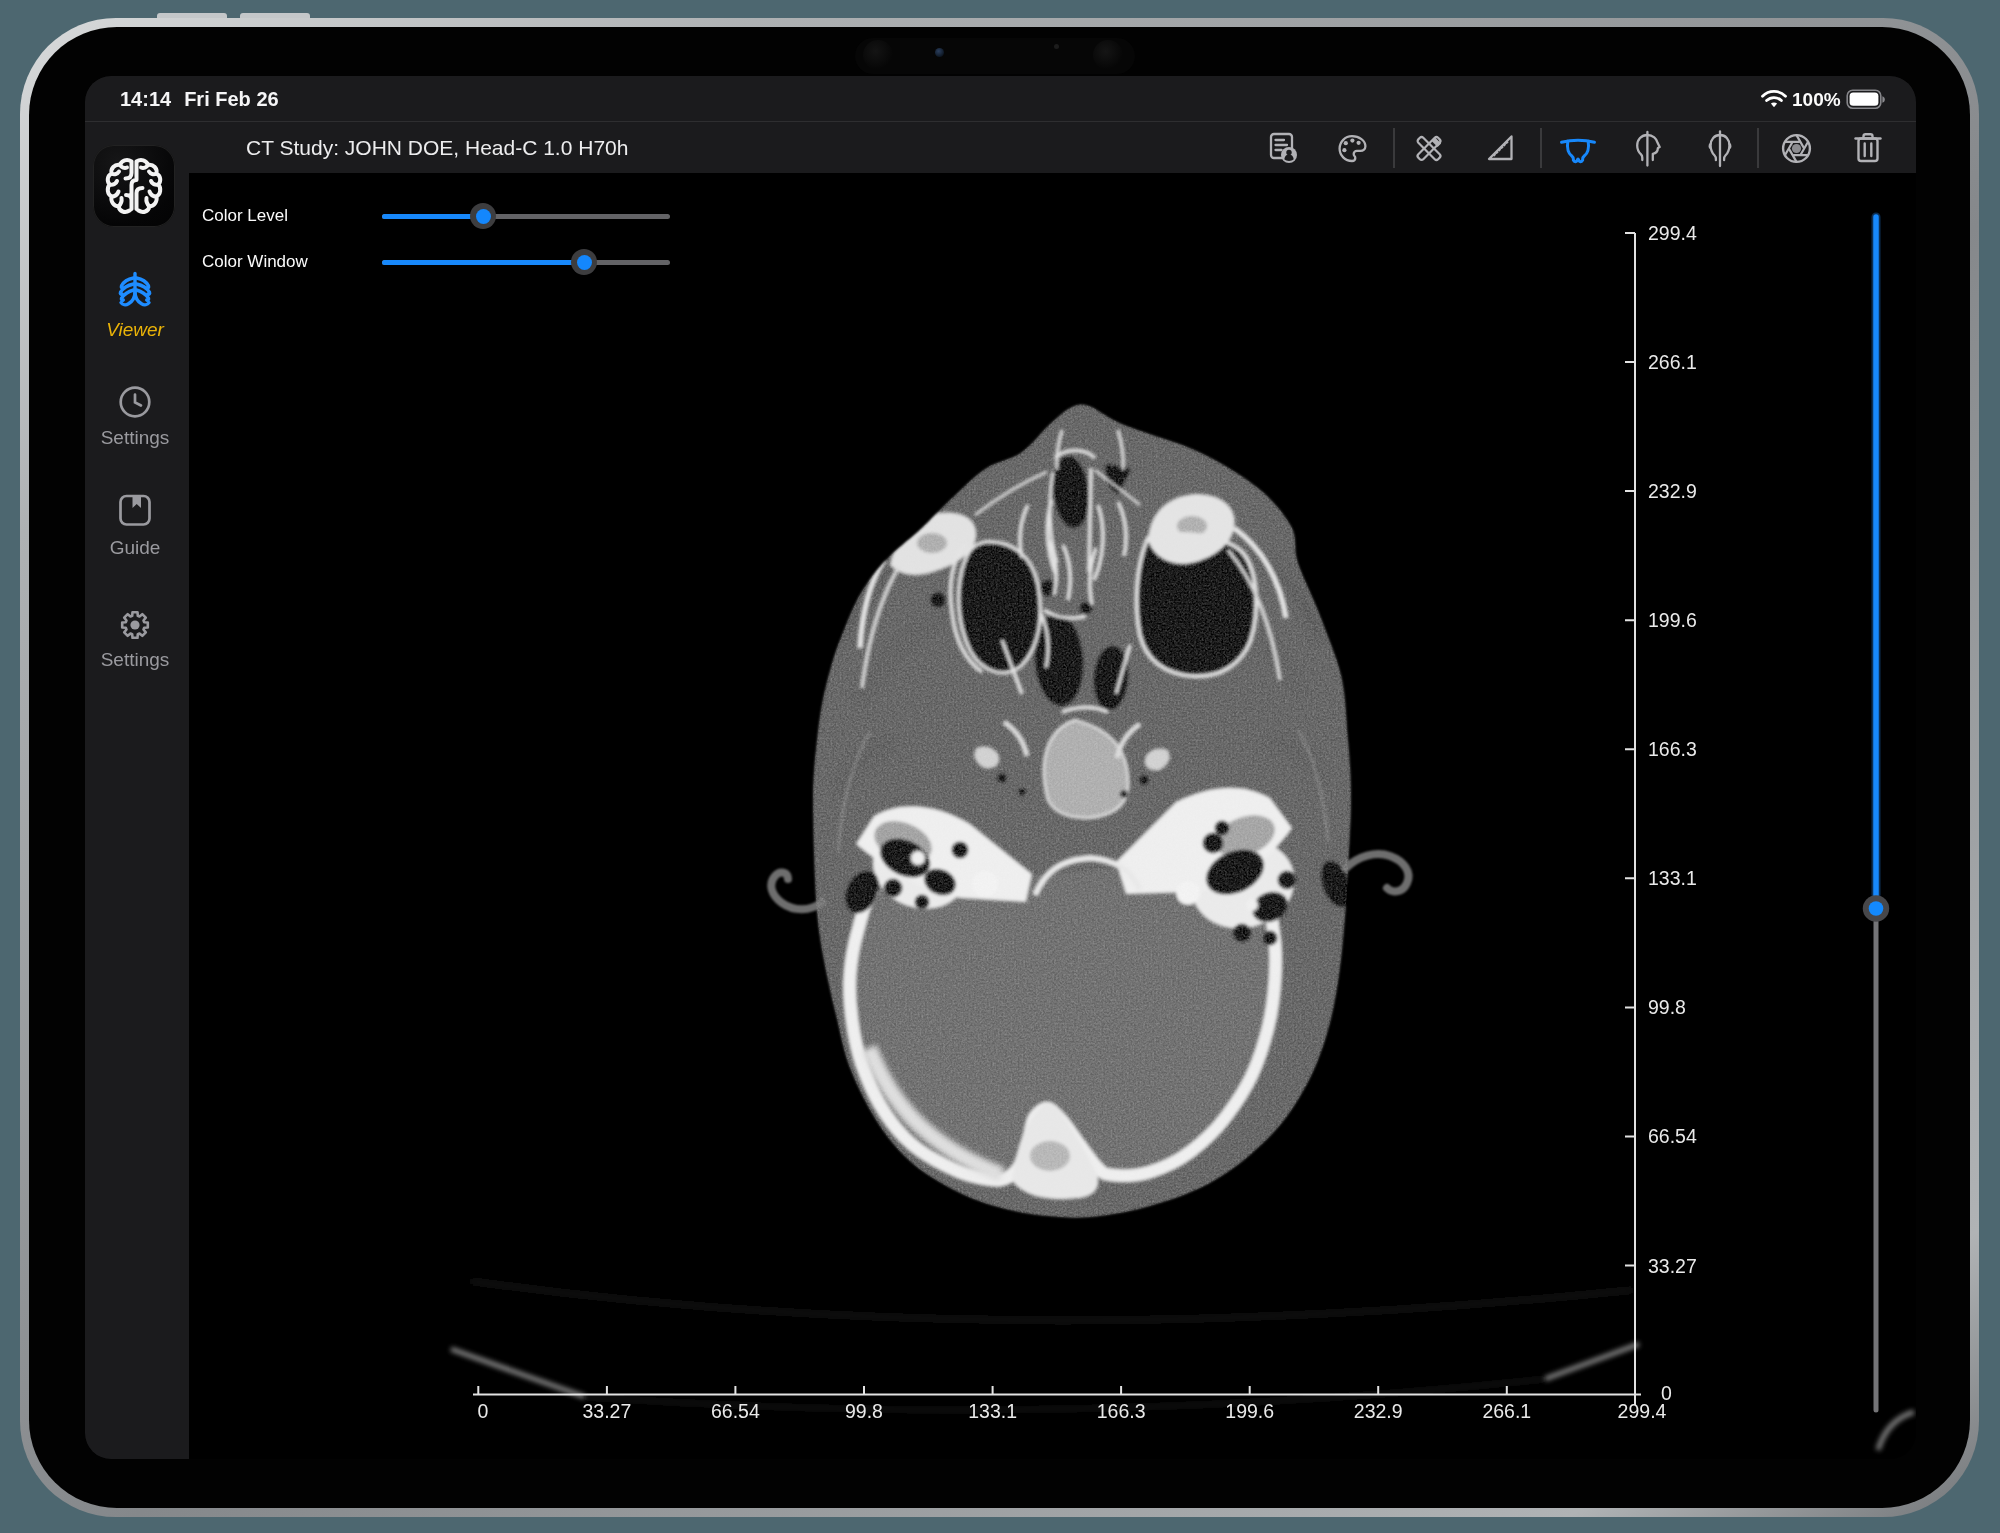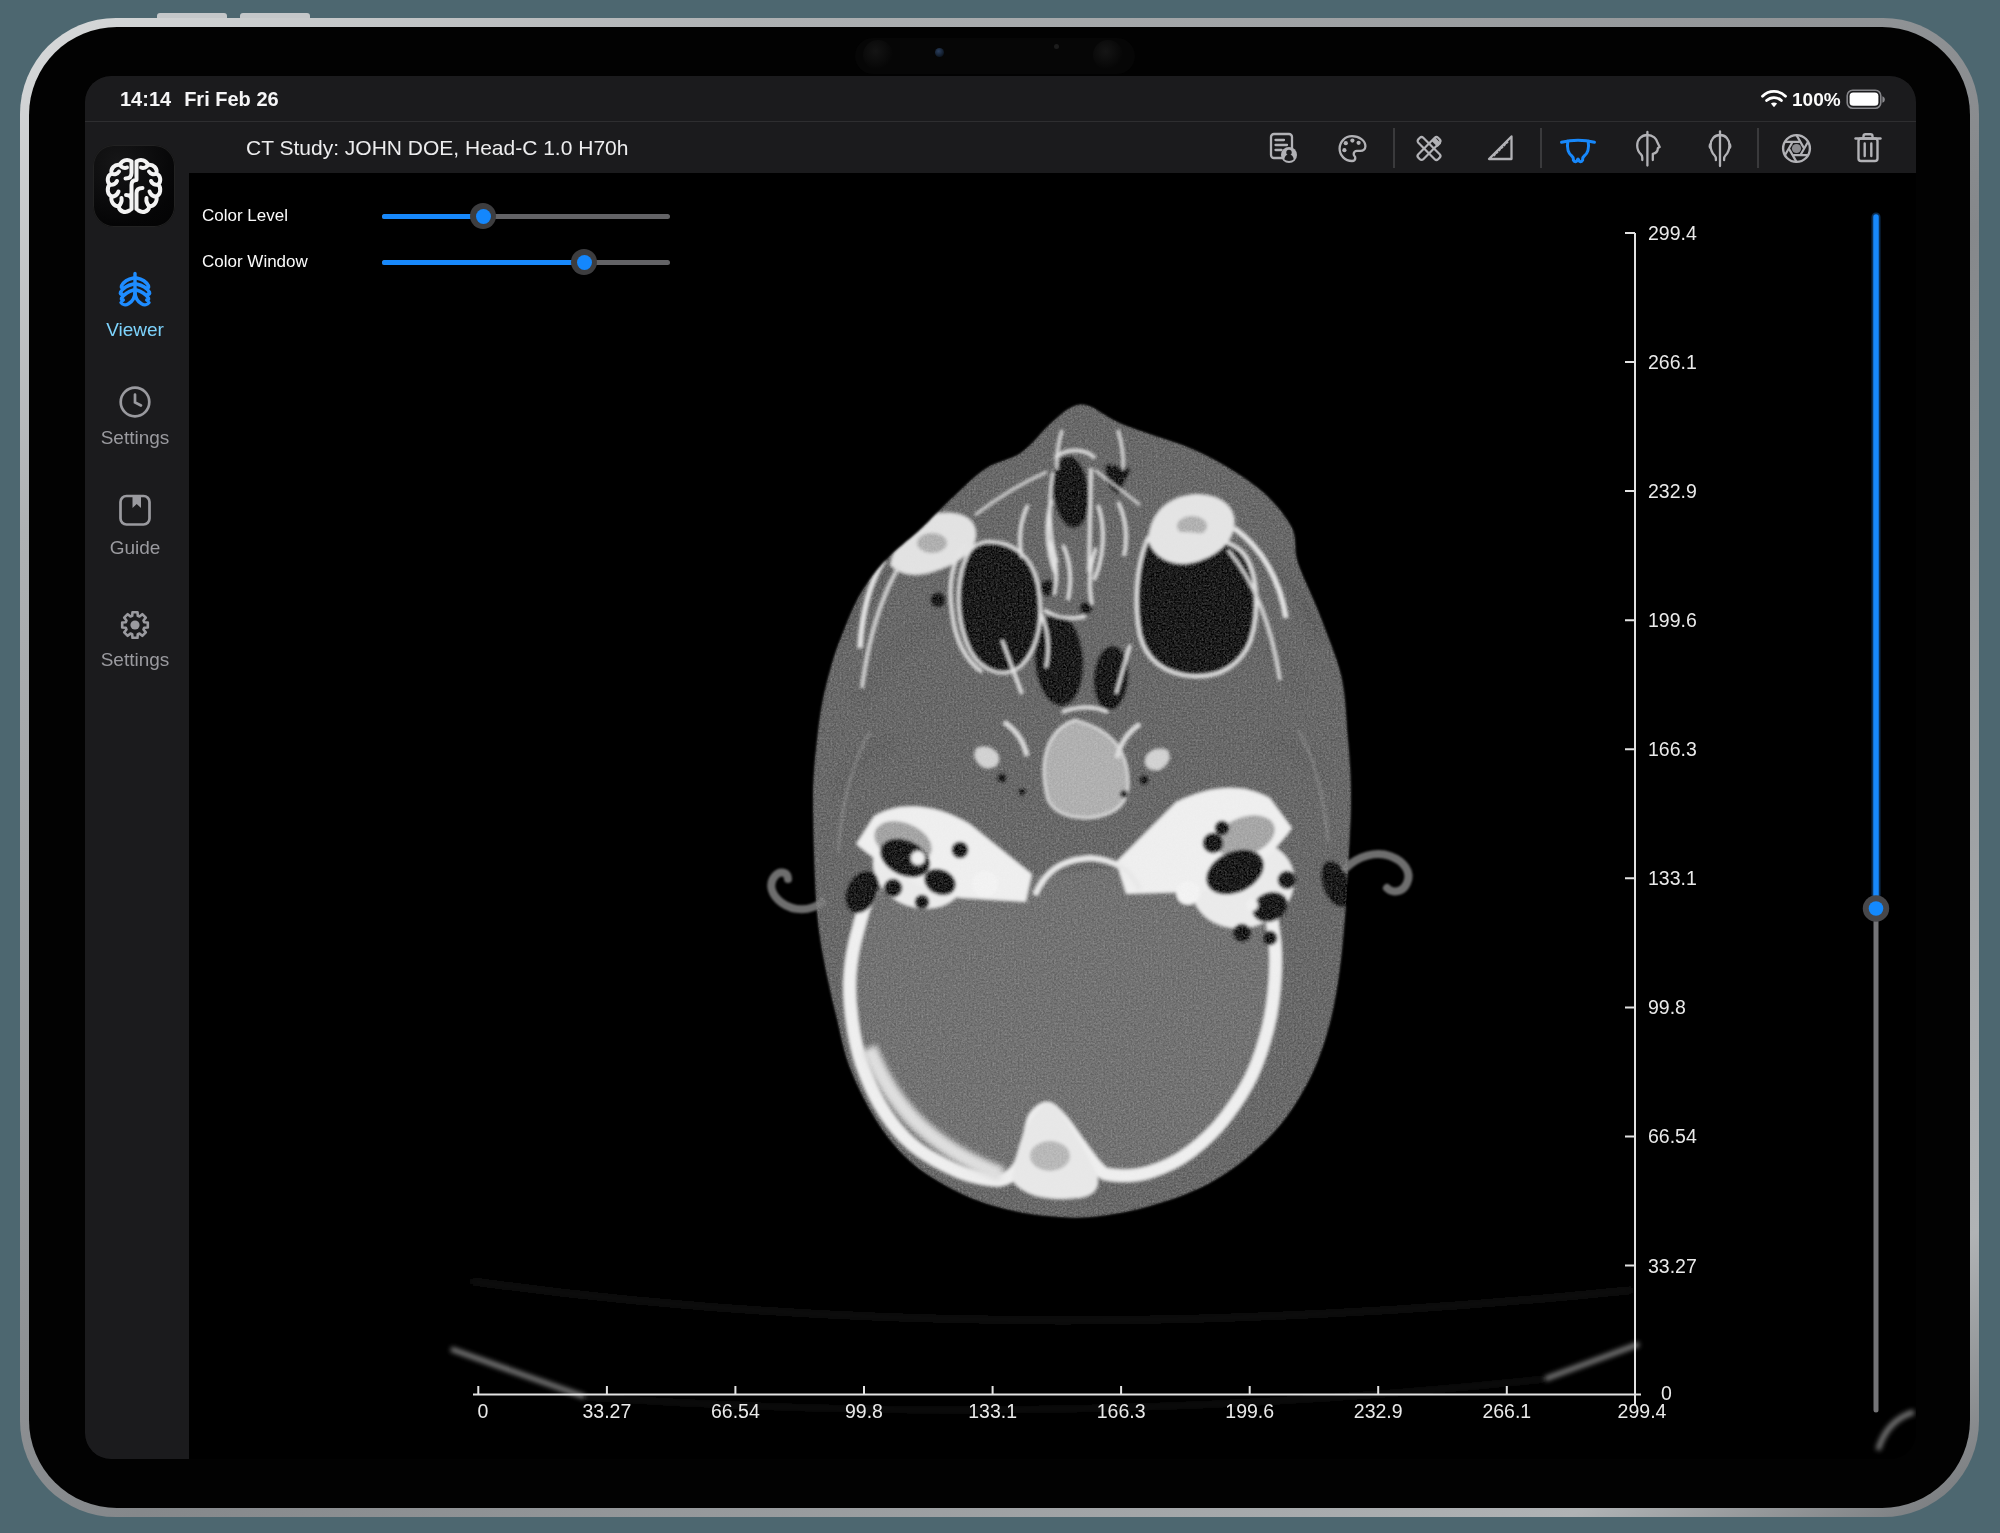--- a/index.html
+++ b/index.html
@@ -322,21 +322,21 @@
             <path d="M22 2.5 L22 20.5 C22 26.5 20 30.2 15.5 32.8 C12.5 34.6 9.5 33.8 8 31.6"></path>
             <path d="M22 20.5 C22 26.5 24 30.2 28.5 32.8 C31.5 34.6 34.5 33.8 36 31.6"></path>
             <path d="M20.5 7 C15 8 10.5 11 8.5 14.8 C7.9 16.2 8.9 17.4 10.3 16.9"></path>
             <path d="M20.5 13 C15 14.2 10 17.2 7.5 21.2 C6.9 22.6 7.9 23.8 9.3 23.3"></path>
             <path d="M20.5 19 C15.5 20.4 11 23.4 8.5 27.2 C8 28.4 9 29.5 10.3 29.1"></path>
             <path d="M23.5 7 C29 8 33.5 11 35.5 14.8 C36.1 16.2 35.1 17.4 33.7 16.9"></path>
             <path d="M23.5 13 C29 14.2 34 17.2 36.5 21.2 C37.1 22.6 36.1 23.8 34.7 23.3"></path>
             <path d="M23.5 19 C28.5 20.4 33 23.4 35.5 27.2 C36 28.4 35 29.5 33.7 29.1"></path>
           </svg>
         </div>
-        <div class="sidelabel" style="top:254px;color:#7dd3fc;">Viewer</div>
+        <div class="sidelabel" style="top:254px;color:#eab308;font-style:italic;">Viewer</div>
         <div class="abs" style="left:30px;top:306px;">
           <svg width="40" height="40" viewBox="0 0 40 40" fill="none" stroke="#9a9a9f" stroke-width="2.7" stroke-linecap="round">
             <circle cx="20" cy="20" r="14.3"></circle>
             <path d="M20 12.5 L20 20.5 L26 23.5"></path>
           </svg>
         </div>
         <div class="sidelabel" style="top:362px;">Settings</div>
         <div class="abs" style="left:30px;top:414px;">
           <svg width="40" height="40" viewBox="0 0 40 40" fill="none" stroke="#9a9a9f" stroke-width="2.7" stroke-linejoin="round">
             <rect x="5.5" y="6" width="29" height="28.5" rx="6"></rect>

